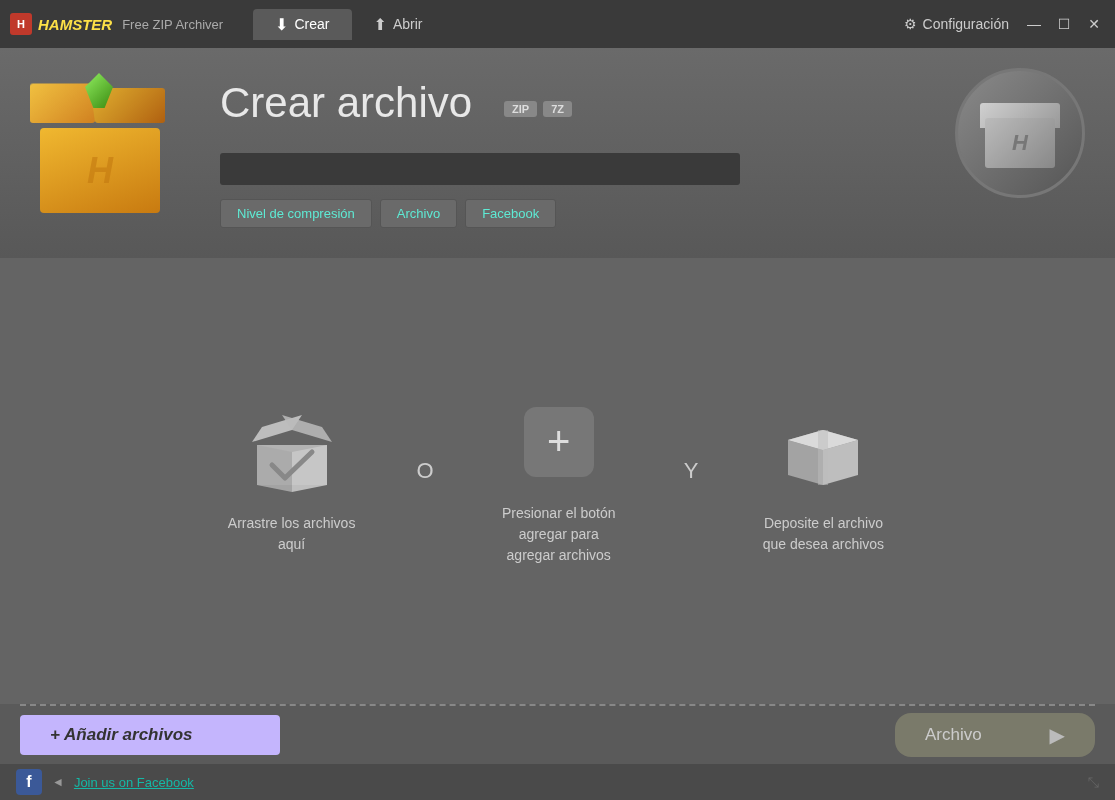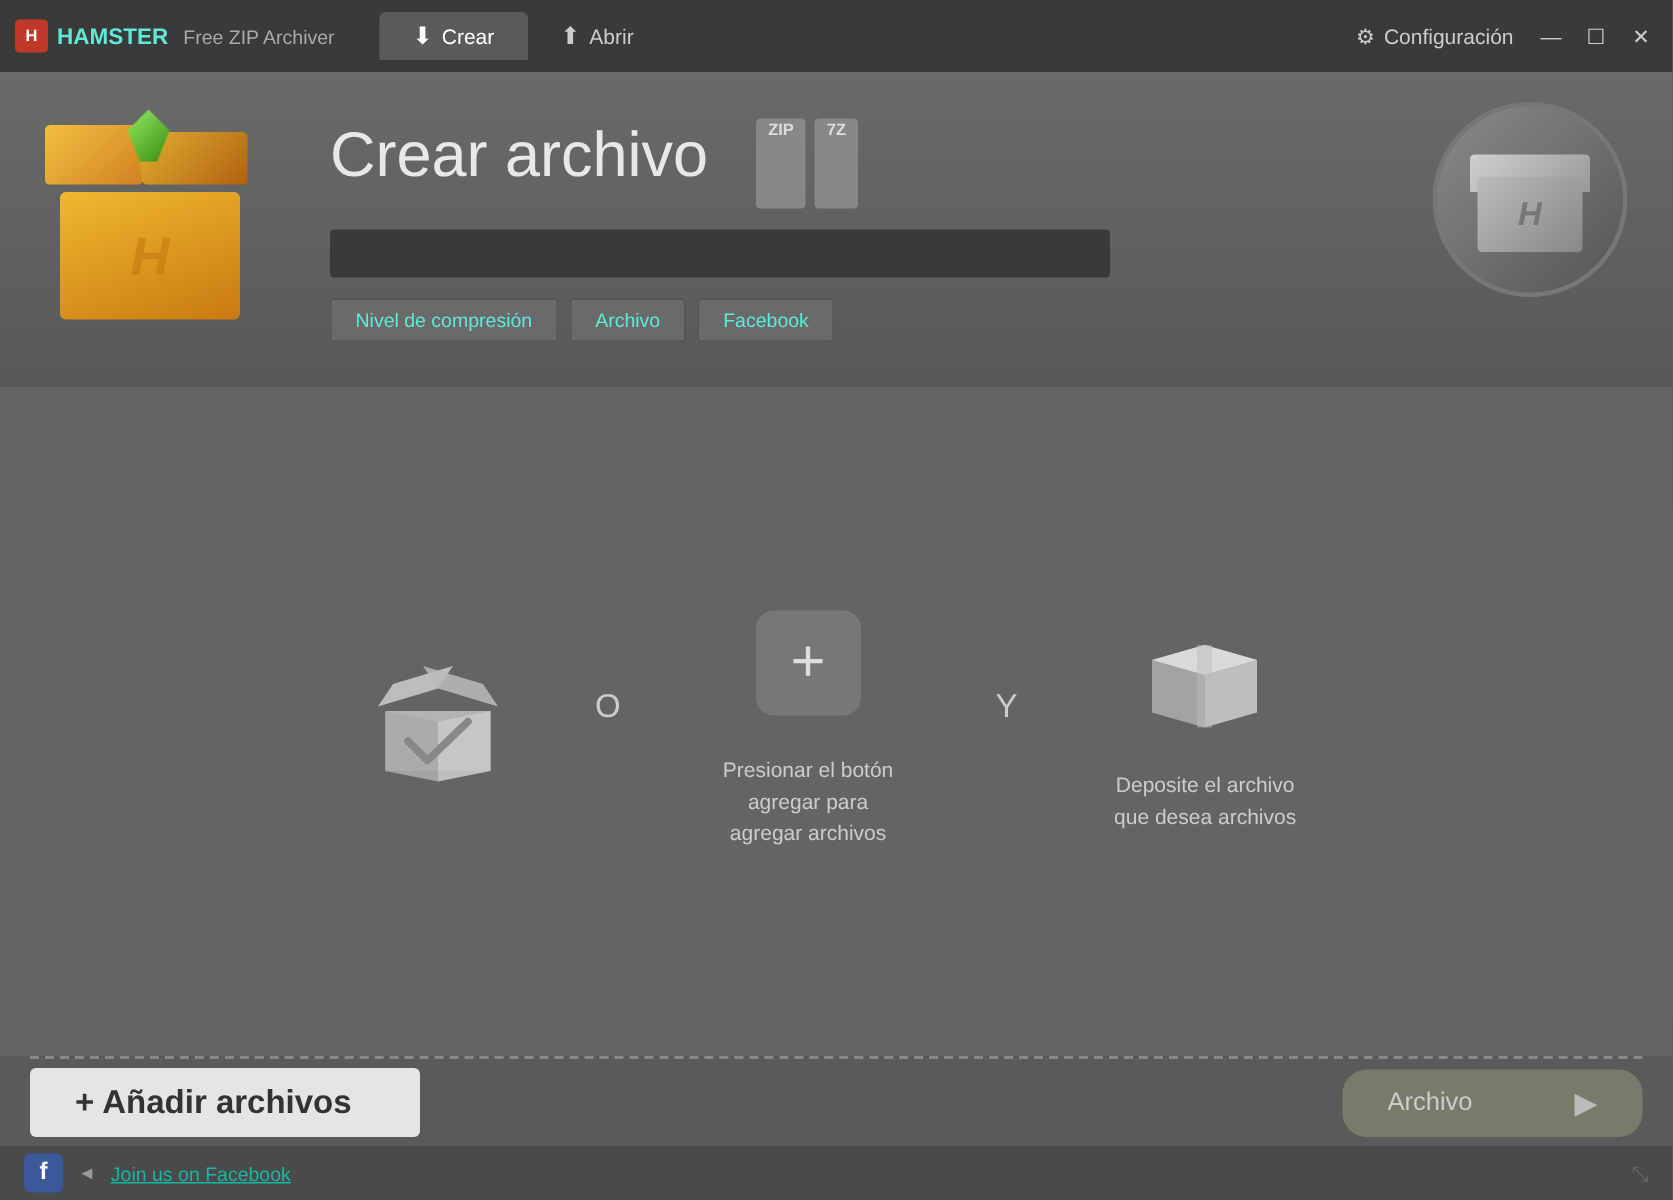--- a/index.html
+++ b/index.html
@@ -37,23 +37,24 @@
       background: #c0392b;
       border-radius: 3px;
       display: flex;
       align-items: center;
       justify-content: center;
       color: white;
       font-size: 11px;
       font-weight: bold;
     }
     .title-app-name {
-      color: #5eead4;
+      color: #fde047;
       font-size: 15px;
       font-weight: bold;
+      font-style: italic;
     }
     .title-sub {
       color: #aaa;
       font-size: 13px;
       font-weight: normal;
       margin-left: 4px;
     }
     .title-tabs {
       display: flex;
       gap: 0;
@@ -205,20 +206,21 @@
     .format-badge {
       background: #888;
       color: #ddd;
       font-size: 11px;
       padding: 2px 8px;
       border-radius: 3px;
       font-weight: bold;
     }
     .header-title-row {
       display: flex;
+      align-items: center;
       gap: 10px;
       margin-bottom: 14px;
     }
     .header-input {
       width: 520px;
       height: 32px;
       background: #3a3a3a;
       border: none;
       border-radius: 3px;
       color: #ccc;
@@ -357,32 +359,33 @@
     .bottom-bar {
       background: #5a5a5a;
       height: 58px;
       display: flex;
       align-items: center;
       padding: 0 20px;
       gap: 20px;
       flex-shrink: 0;
     }
     .add-files-btn {
-      background: #e5e5e5;
+      background: #c4b5fd;
       color: #333;
-      font-size: 22px;
+      font-size: 17px;
       font-weight: bold;
       padding: 10px 30px;
       border: none;
       border-radius: 4px;
       cursor: pointer;
       display: flex;
       align-items: center;
       gap: 10px;
       min-width: 260px;
+      font-style: italic;
     }
     .spacer { flex: 1; }
     .archivo-btn {
       background: #7a7a6a;
       color: #ccc;
       font-size: 17px;
       padding: 10px 30px;
       border: none;
       border-radius: 16px;
       cursor: pointer;
@@ -527,20 +530,21 @@
           <polygon points="5,32 45,20 55,5 15,17" fill="#ccc" opacity="0.85"></polygon>
           <polygon points="45,20 85,32 75,17 35,5" fill="#bbb" opacity="0.85"></polygon>
 
           <polygon points="10,35 80,35 80,75 10,75" fill="#bbb" opacity="0.9"></polygon>
           <polygon points="10,35 45,42 45,82 10,75" fill="#aaa" opacity="0.9"></polygon>
           <polygon points="80,35 45,42 45,82 80,75" fill="#c8c8c8" opacity="0.9"></polygon>
 
           <polyline points="25,55 38,68 65,42" stroke="#888" stroke-width="5" fill="none" stroke-linecap="round" stroke-linejoin="round"></polyline>
         </svg>
       </div>
+      <div class="drop-label">Arrastre los archivos aquí</div>
     </div>
 
     <div class="separator-letter">O</div>
 
     <div class="drop-item">
       <div class="drop-icon">
         <div class="plus-btn-icon">+</div>
       </div>
       <div class="drop-label">Presionar el botón agregar para agregar archivos</div>
     </div>

